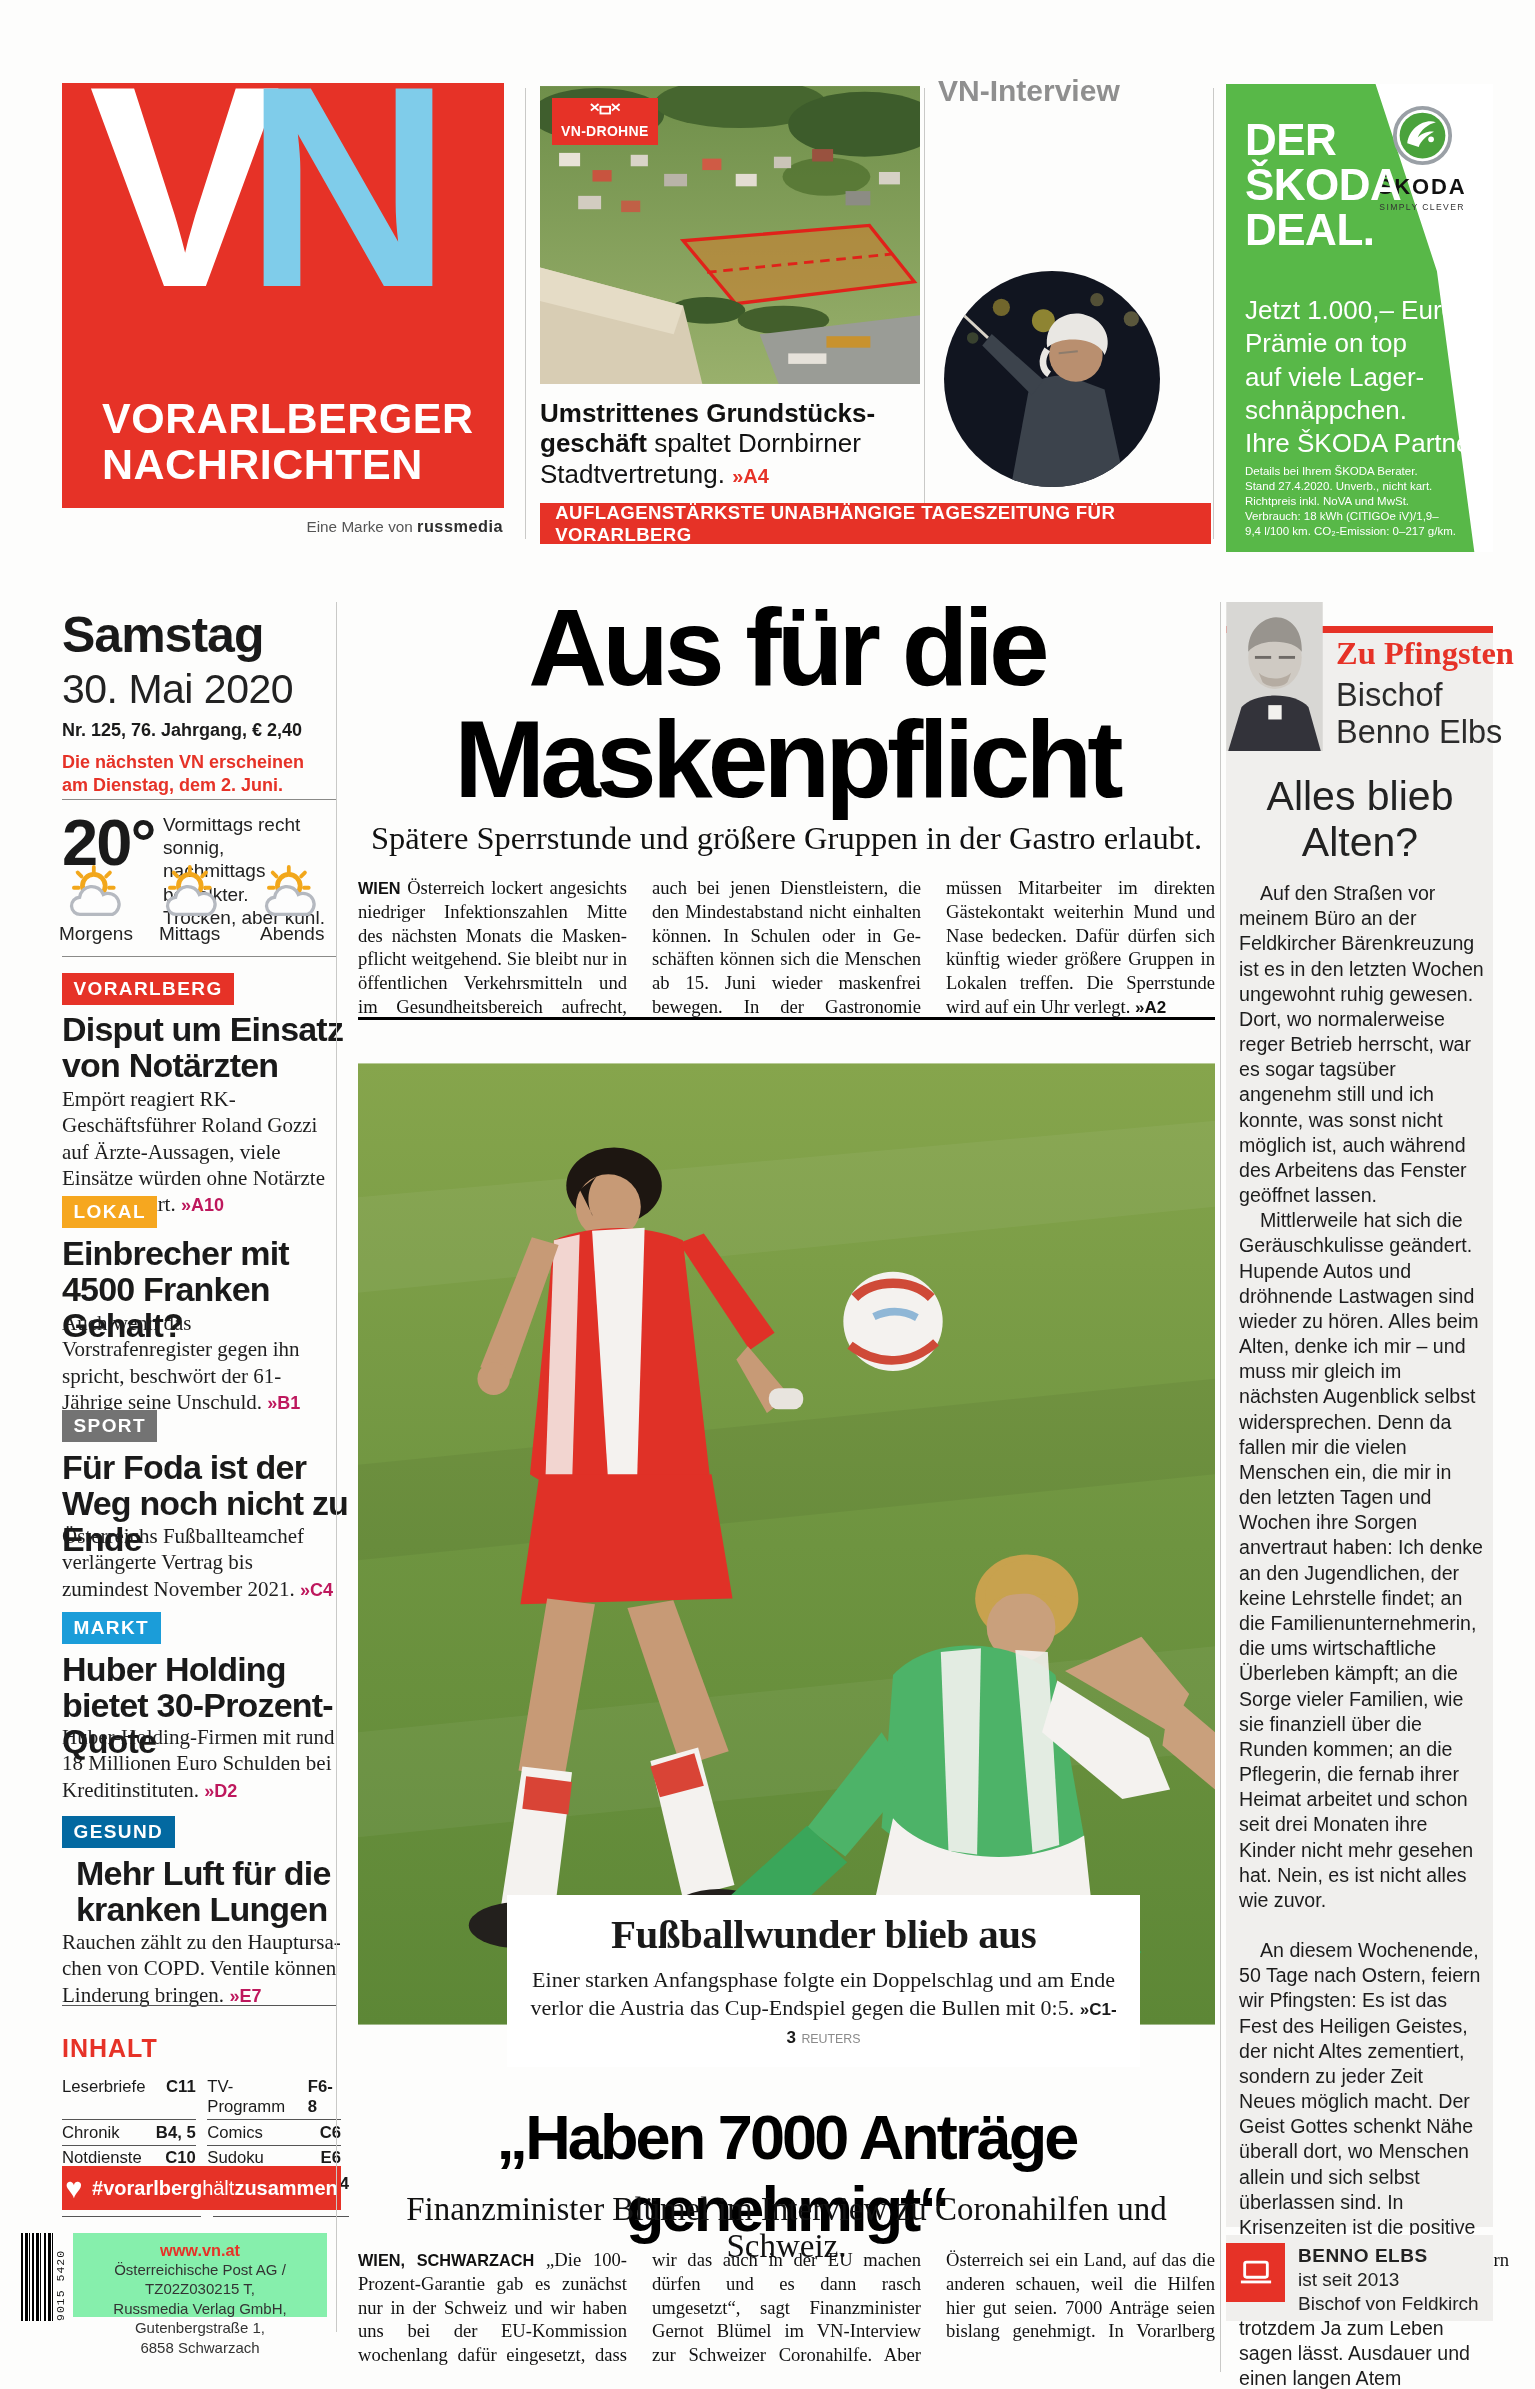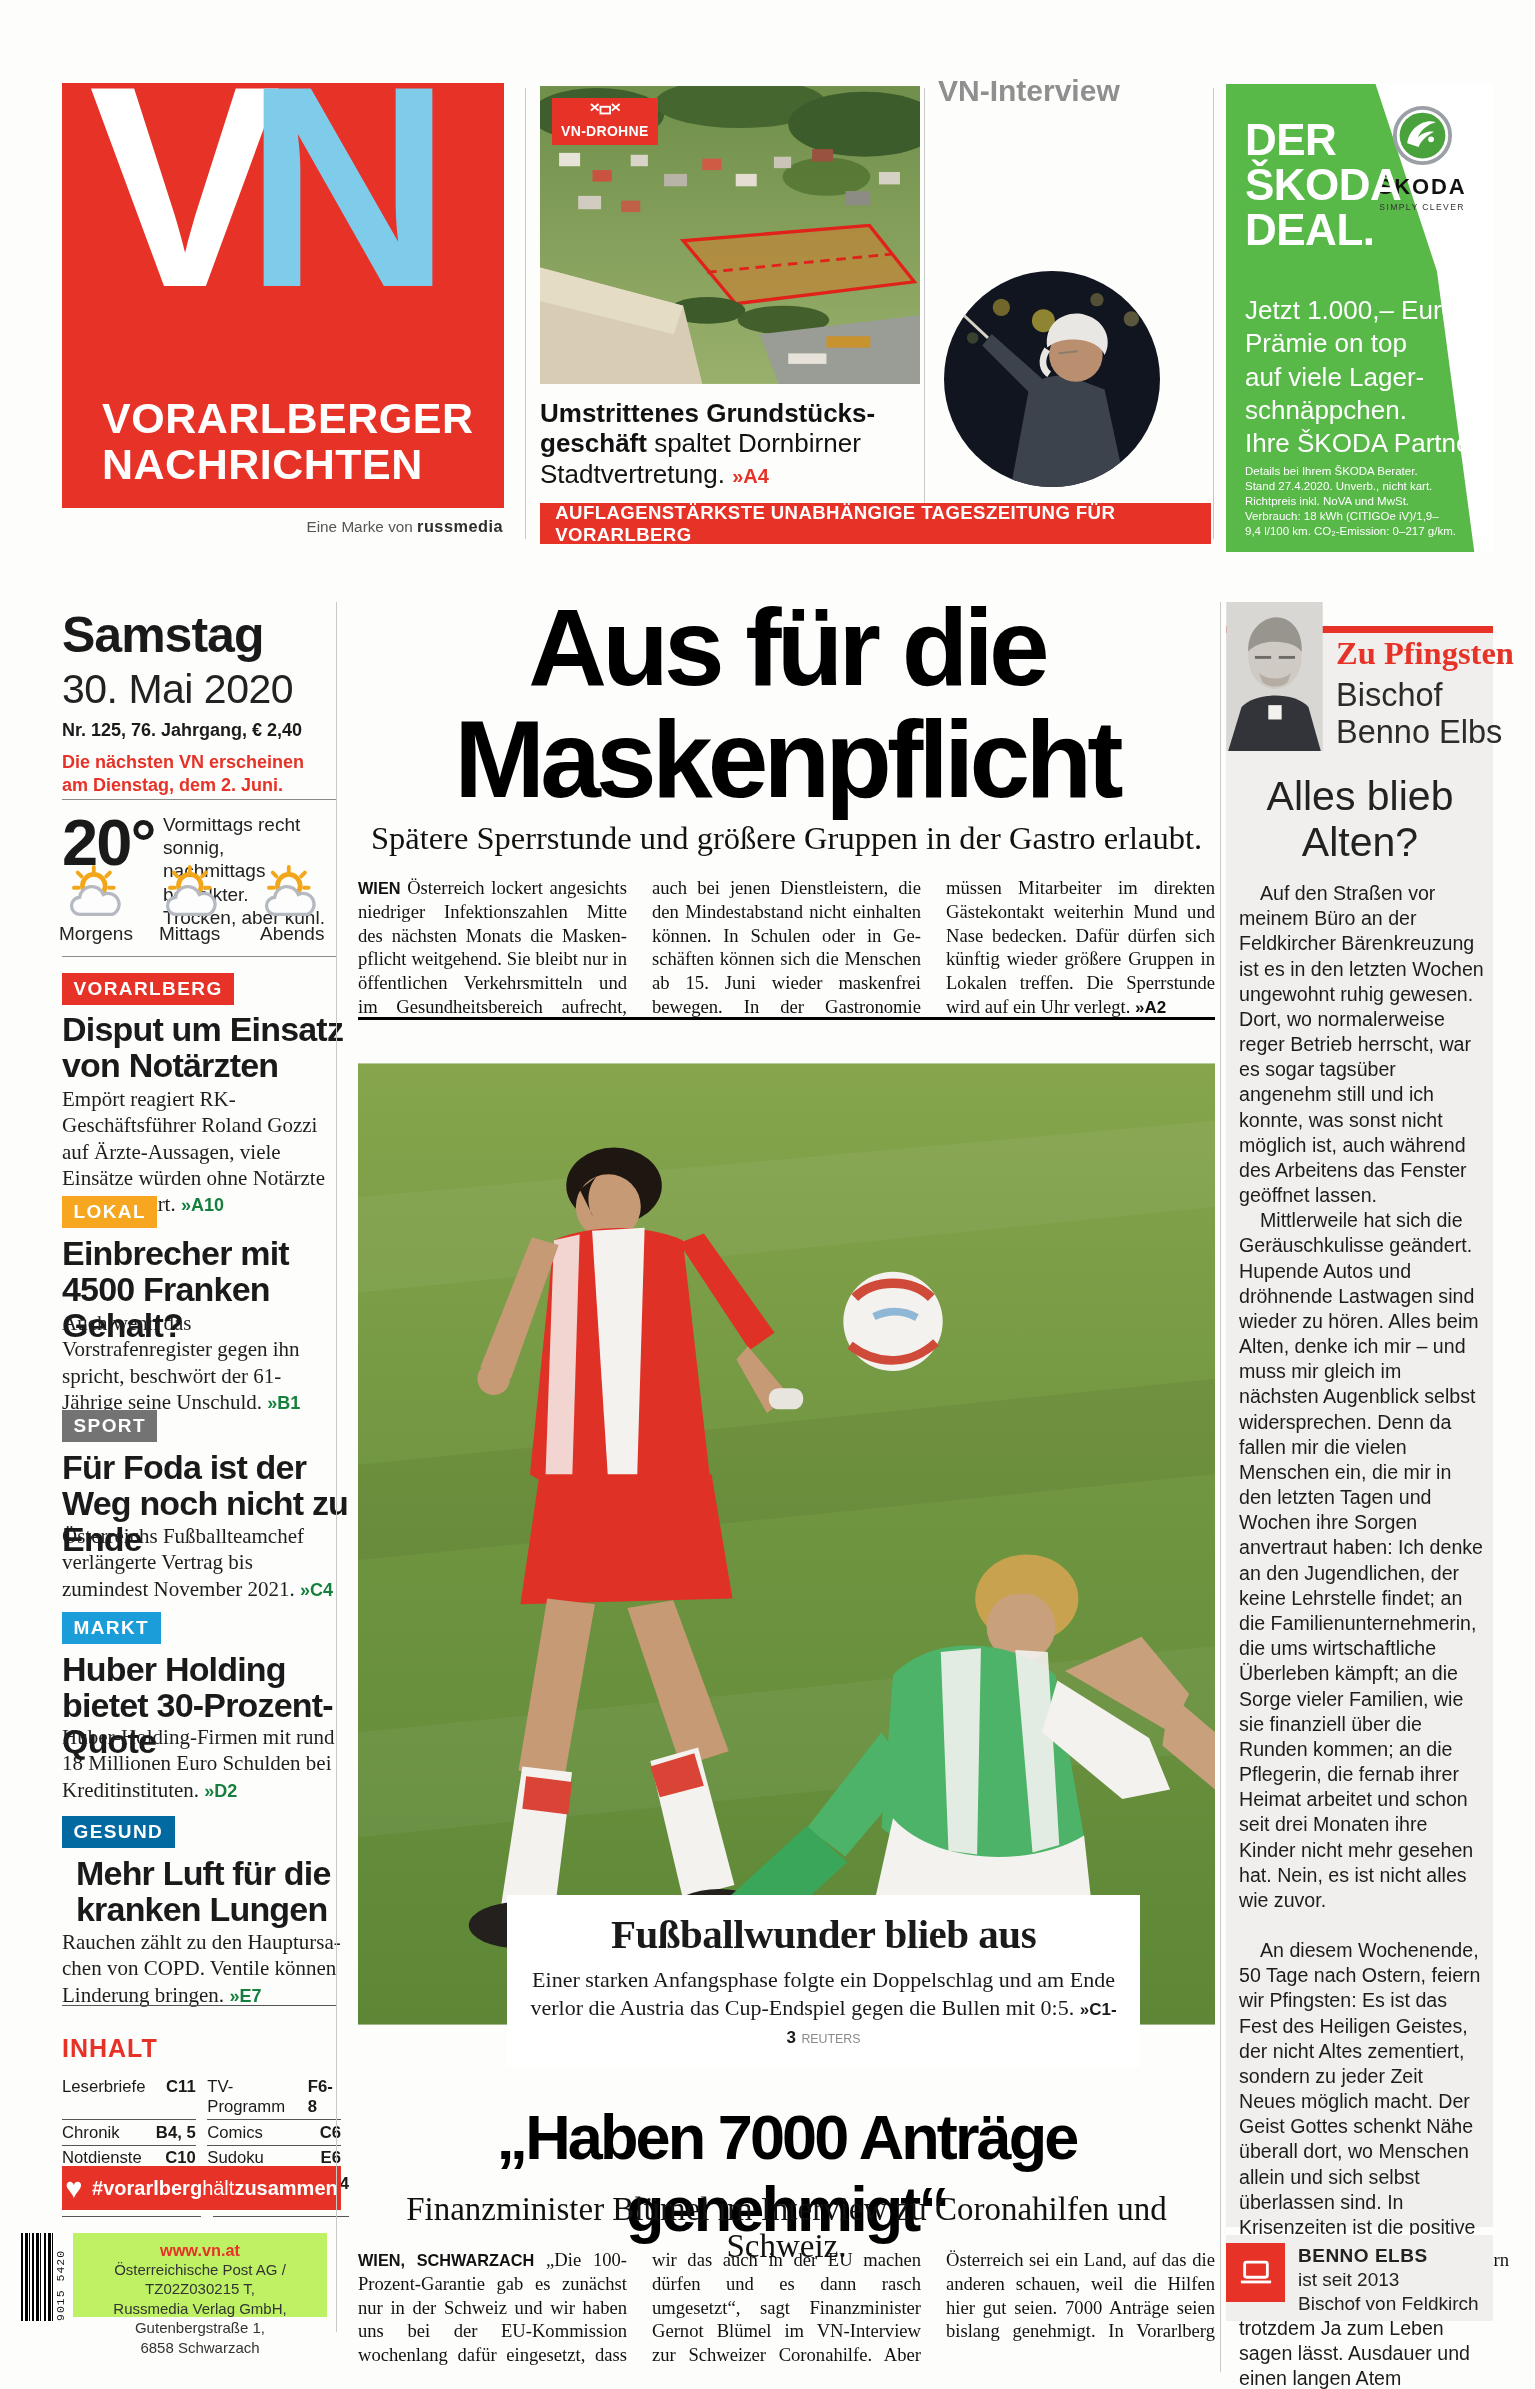--- a/index.html
+++ b/index.html
@@ -61,39 +61,39 @@
 
   
   .badge { position:absolute; left:62px; color:#fff; font-weight:bold; font-size:19px; letter-spacing:1.4px; padding:4.8px 11.5px 5.7px; }
   .badge-vorarlberg { background:#e63227; }
   .badge-lokal { background:#f6a71f; }
   .badge-sport { background:#737373; }
   .badge-markt { background:#1b9dd9; }
   .badge-gesund { background:#0369a1; }
   .rubric-h { position:absolute; left:62px; width:287px; font-size:34px; font-weight:800; line-height:1.06; letter-spacing:-0.8px; }
   .rubric-b { position:absolute; left:62px; width:279px; font-size:21px; line-height:1.25; color:#1e1e1e; font-family:"Liberation Serif",serif; }
-  .rubric-b .ref { font-family:"Liberation Sans",sans-serif; font-weight:bold; font-size:18px; color:#15803d; }
+  .rubric-b .ref { font-family:"Liberation Sans",sans-serif; font-weight:bold; font-size:18px; color:#be185d; }
 
   
   #inhalt-title { left:62px; top:2034px; color:#e63227; font-weight:bold; font-size:25px; letter-spacing:1px; }
   #inhalt { left:62px; top:2074px; width:279px; font-size:16.7px; }
   #inhalt .row { display:flex; gap:11.5px; }
   #inhalt .cell { flex:1; display:flex; justify-content:space-between; border-bottom:1.4px solid #555; padding:2.9px 0 1.9px; }
   #inhalt .pg { font-weight:bold; }
 
   #hashtag { left:62px; top:2166px; width:279px; height:44px; background:#e63227; color:#fff; display:flex; align-items:center; justify-content:center; gap:9.6px; }
   #hashtag .heart { font-size:29px; line-height:1; }
   #hashtag .txt { font-size:20px; }
   #hashtag b { font-weight:bold; }
 
   
   #barcode { left:21px; top:2233px; width:32.5px; height:88px;
     background:repeating-linear-gradient(90deg,#000 0 1.9px,#fff 1.9px 3.8px,#000 3.8px 6.7px,#fff 6.7px 7.6px,#000 7.6px 8.6px,#fff 8.6px 11.5px); }
   #barcode-num { left:54px; top:2233px; height:88px; font-size:11.5px; font-family:"Liberation Mono",monospace; writing-mode:vertical-rl; transform:rotate(180deg); letter-spacing:1px; }
-  #imprint { left:73px; top:2233px; width:254px; height:84px; background:#bef264; text-align:center; padding-top:7.6px; }
+  #imprint { left:73px; top:2233px; width:254px; height:84px; background:#86efac; text-align:center; padding-top:7.6px; }
   #imprint .url { color:#e63227; font-weight:bold; font-size:16.3px; }
   #imprint .ln { font-size:15px; color:#333; line-height:1.3; }
 
   
   #lead-h { left:358px; top:591px; width:857px; text-align:center; font-size:109px; font-weight:800; letter-spacing:-4.8px; line-height:1.03; color:#000; }
   #lead-sub { left:358px; top:820px; width:857px; text-align:center; font-size:32.5px; font-family:"Liberation Serif",serif; color:#111; }
   .threecol { position:absolute; left:358px; width:857px; column-count:3; column-gap:25px; font-family:"Liberation Serif",serif; font-size:18.6px; line-height:1.28; text-align:justify; hyphens:manual; color:#111; }
   #lead-cols { top:876px; height:145px; }
   .dateline-prefix { font-family:"Liberation Sans",sans-serif; font-weight:bold; font-size:16.3px; }
   .ref-black { font-family:"Liberation Sans",sans-serif; font-weight:bold; font-size:17px; }

